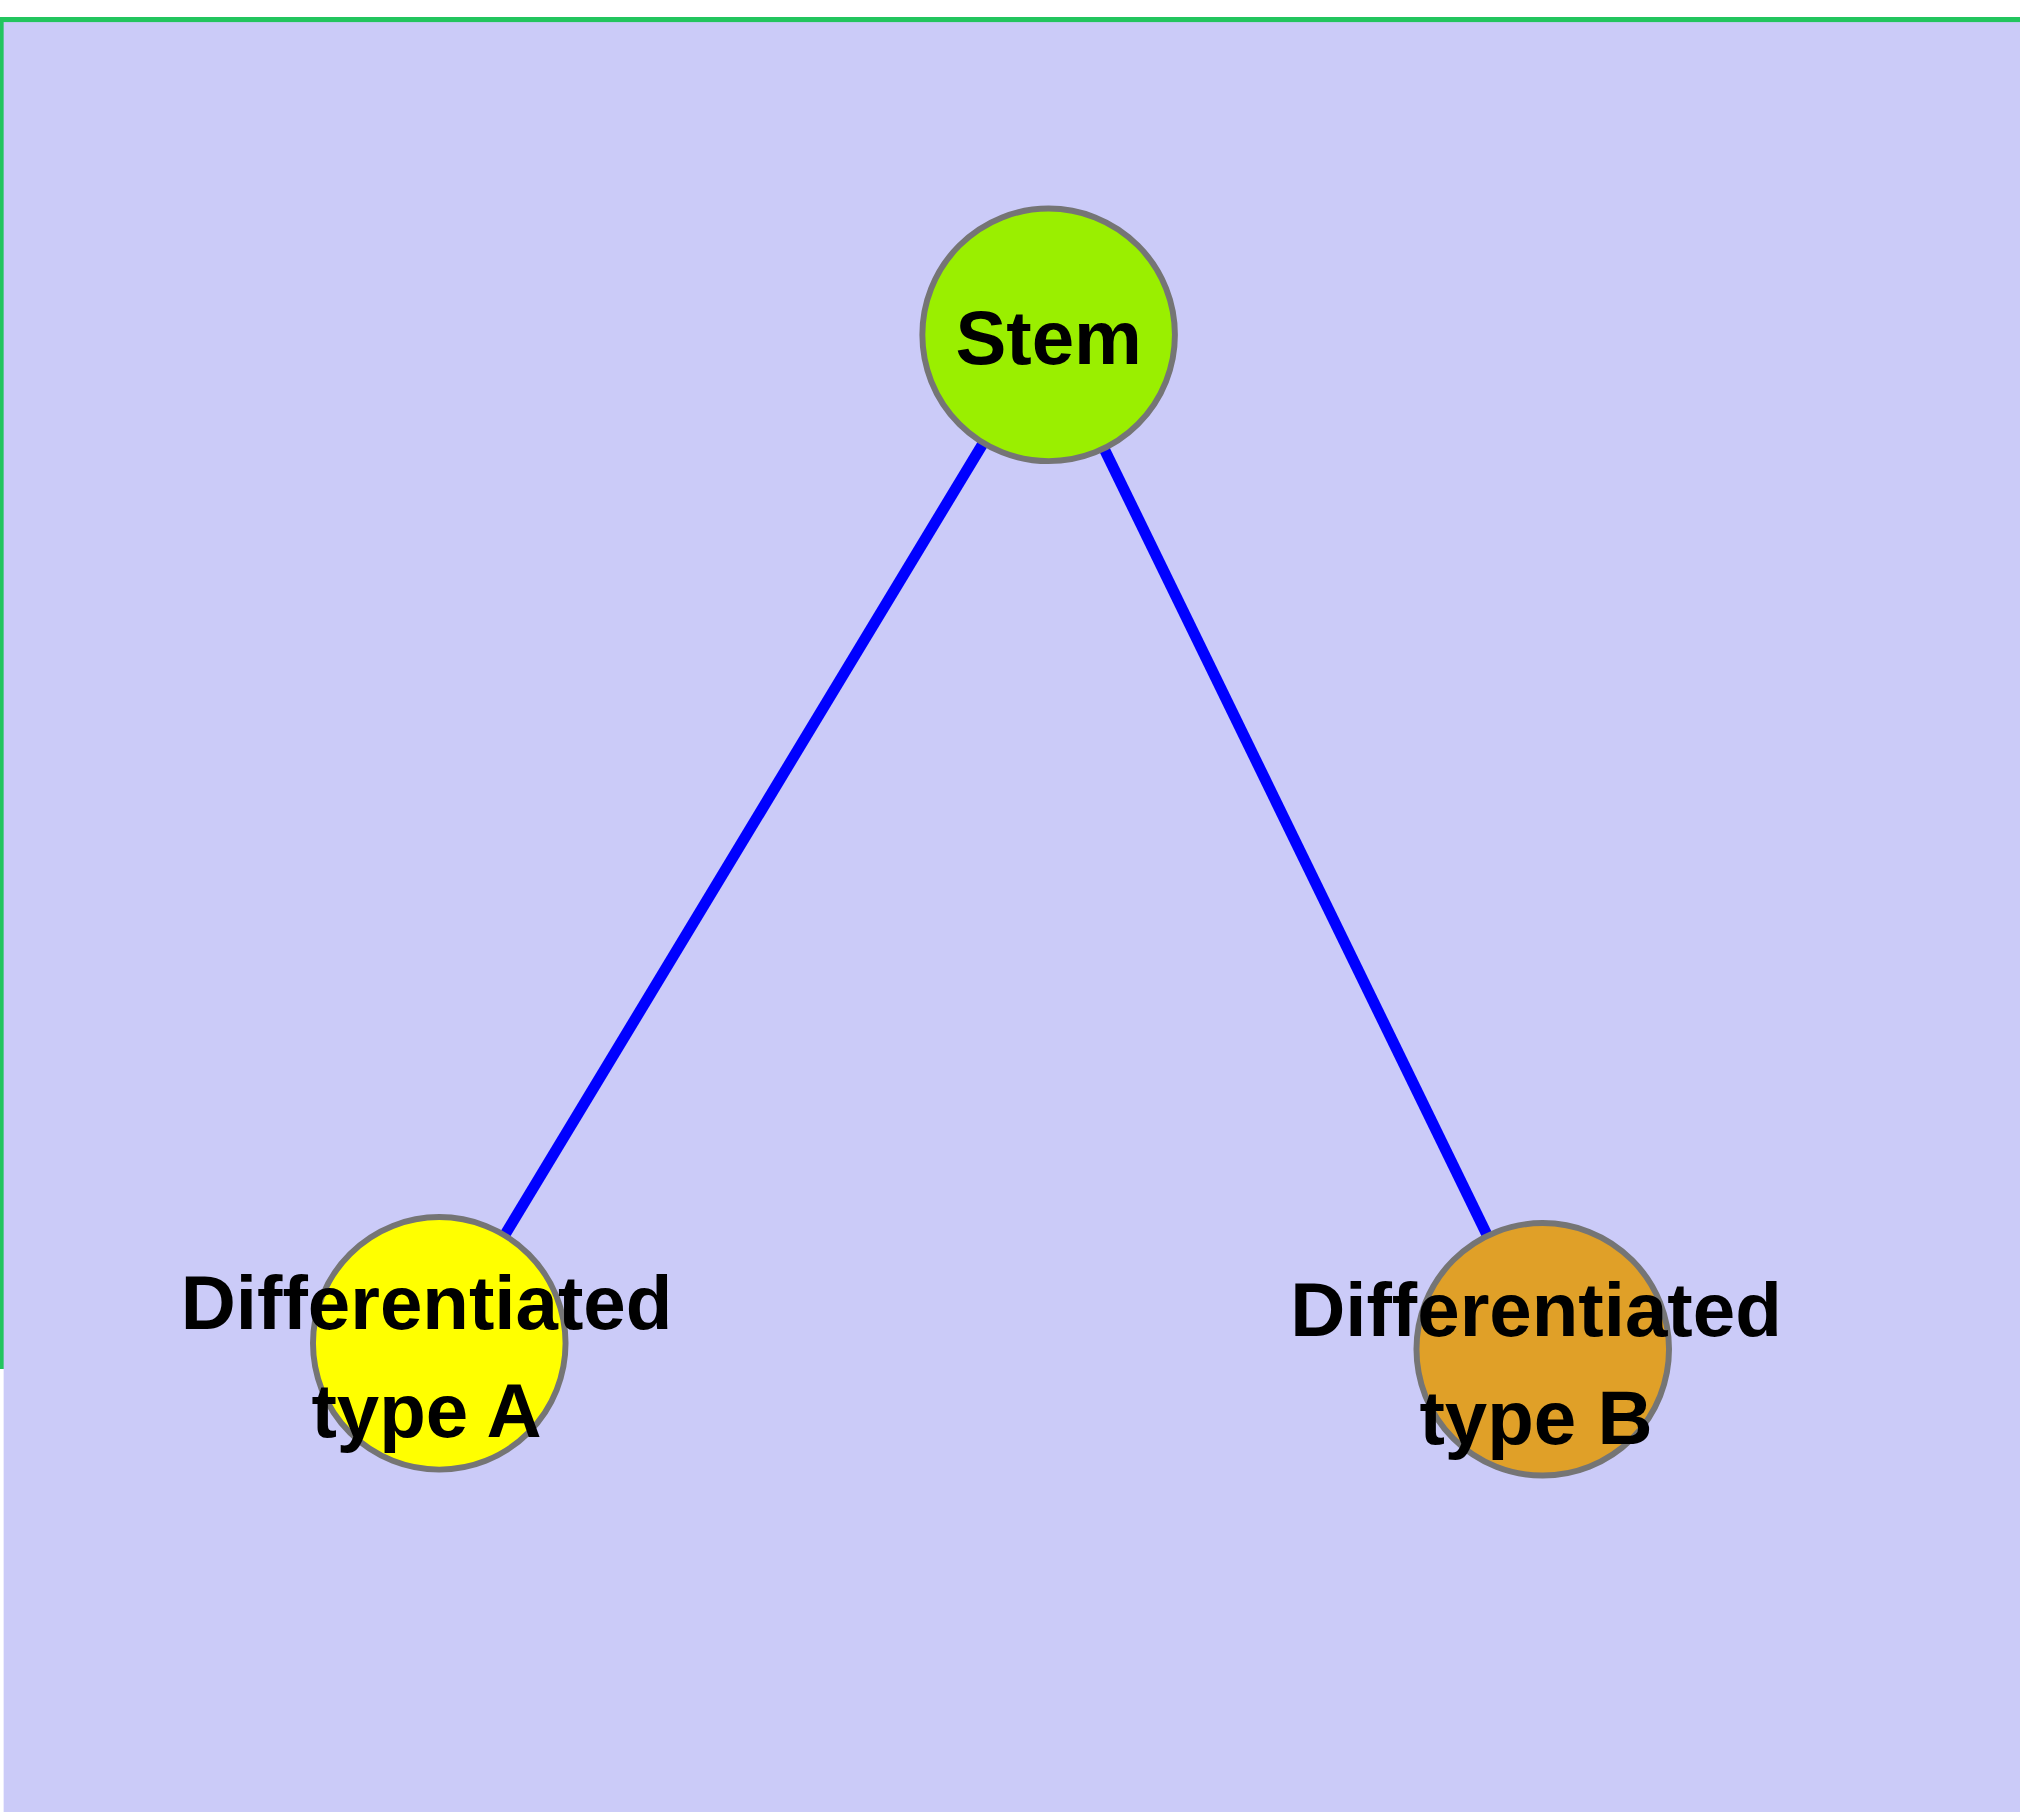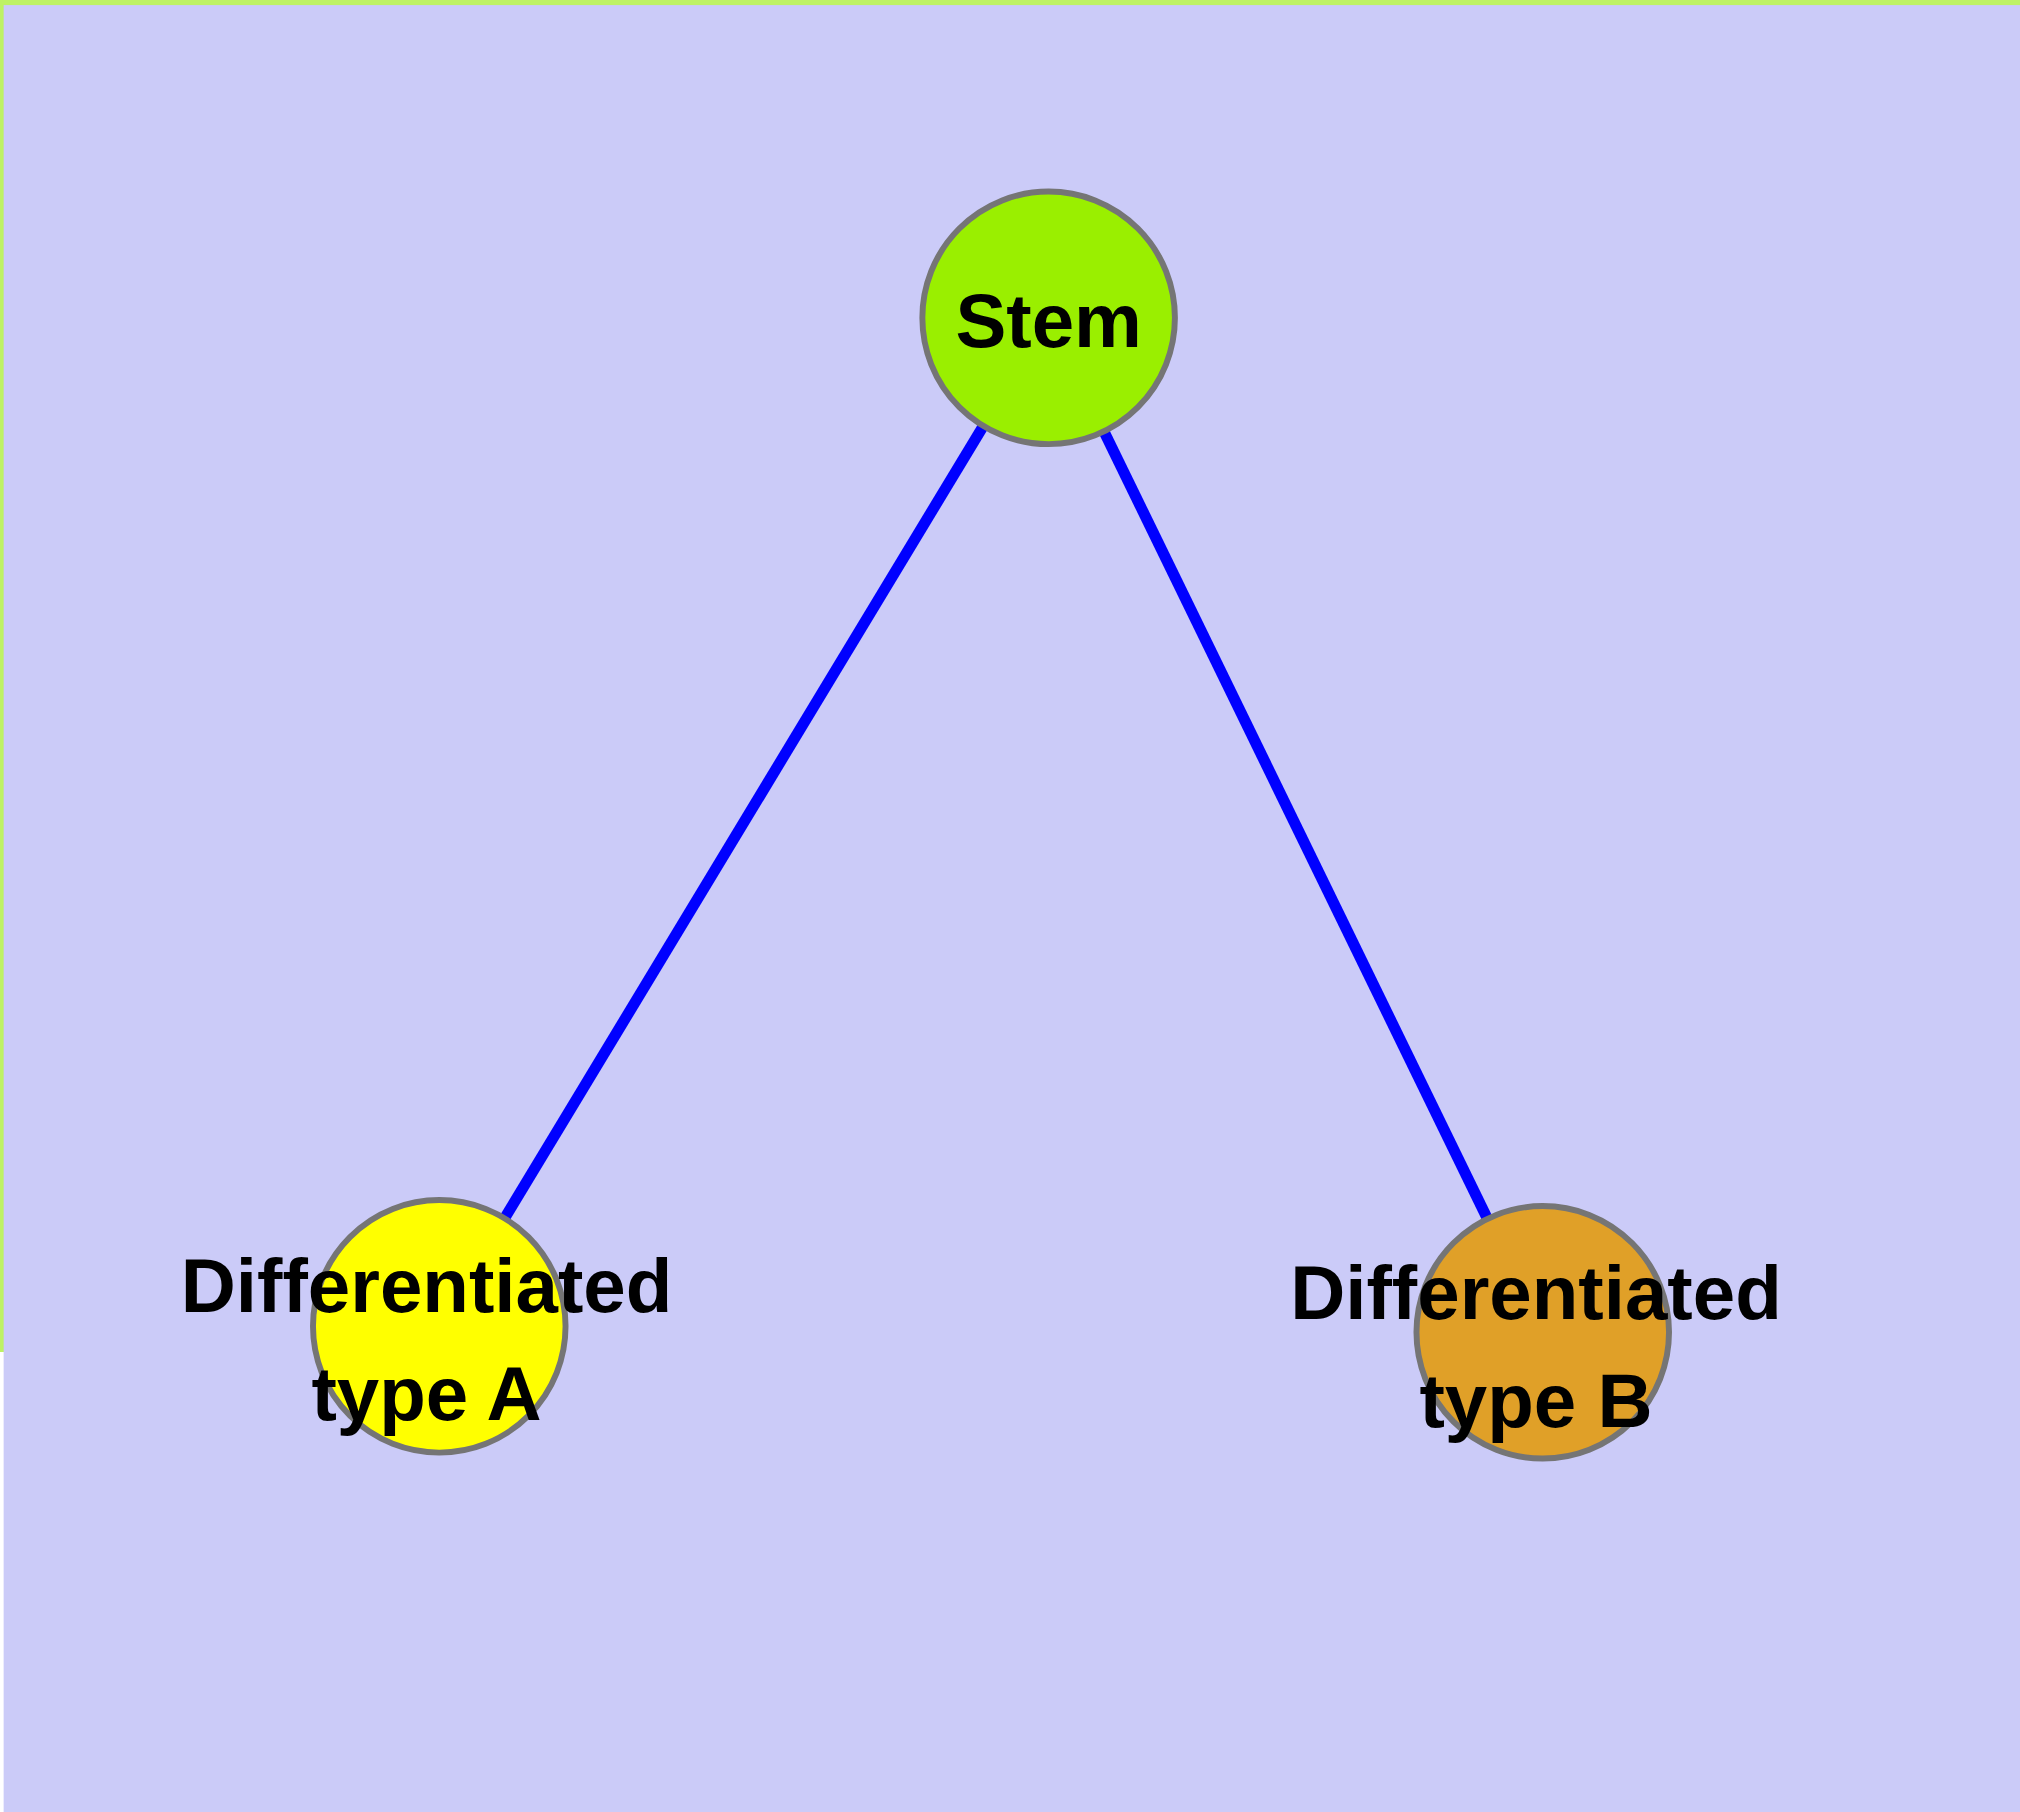--- a/index.html
+++ b/index.html
@@ -7,21 +7,22 @@
     padding: 0;
     background: #ffffff;
     width: 2021px;
     height: 1812px;
     overflow: hidden;
   }
   .stage {
     position: relative;
     width: 2021px;
     height: 1352px;
-    background: #bef264;
+    background: #22c55e;
+    margin-top: 17px;
   }
   svg {
     display: block;
     font-family: "Liberation Sans", "DejaVu Sans", sans-serif;
   }
   .node-label {
     font-weight: bold;
     font-size: 90px;
     text-anchor: middle;
   }

